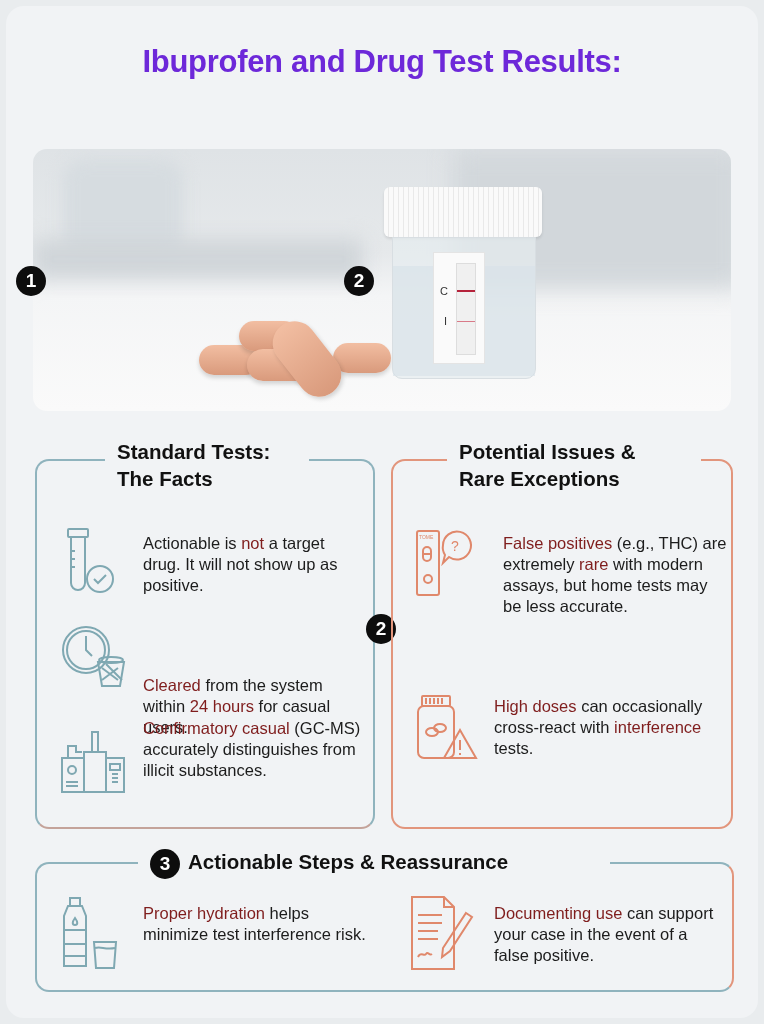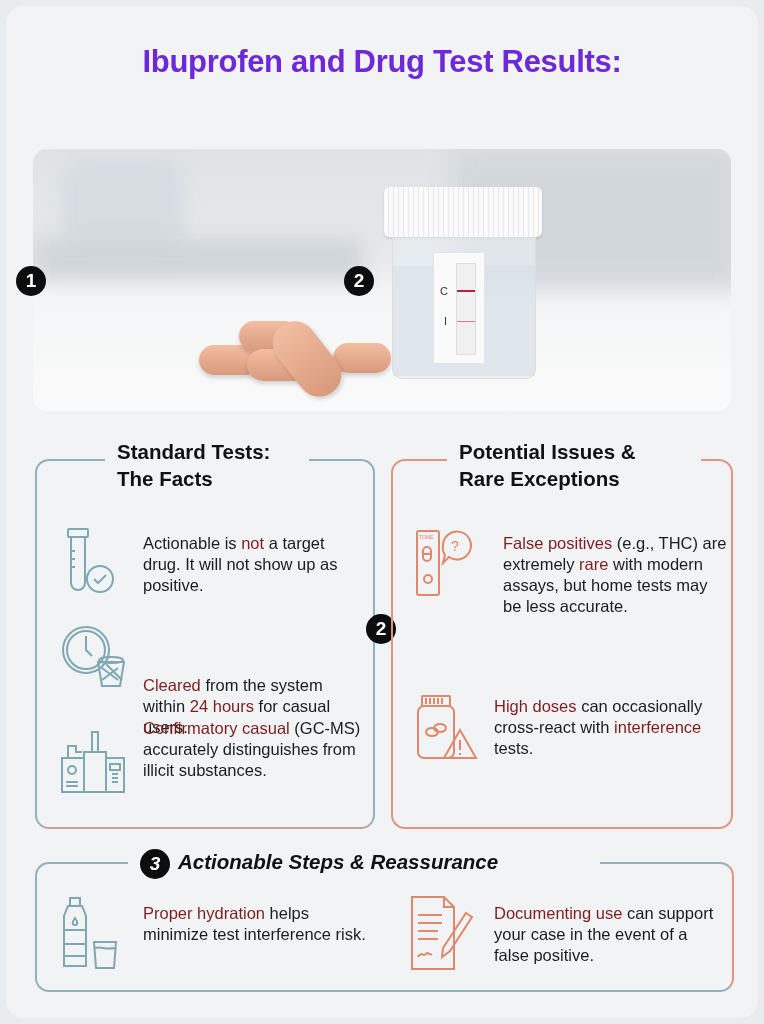--- a/index.html
+++ b/index.html
@@ -141,21 +141,21 @@
     <ellipse cx="16" cy="38" rx="6" ry="4"></ellipse>
     <ellipse cx="24" cy="34" rx="6" ry="4"></ellipse>
     <path d="M44 36l16 28H28z"></path>
     <path d="M44 46v10M44 59v2"></path>
 </svg>
 <div class="item" style="left:494px;top:696px;width:225px;">
   <b>High doses</b><span> can occasionally cross-react with </span><b>interference</b><span> tests.</span>
 </div>
 
 <div class="box box-bottom"></div>
-<div class="box-head" style="left:128px;top:848px;width:448px;text-align:left;font-style:italic;">
+<div class="box-head" style="left:138px;top:848px;width:448px;text-align:left;">
   <span class="badge" style="position:relative;display:inline-block;left:0;top:0;margin-right:8px;vertical-align:middle;">3</span><span>Actionable Steps &amp; Reassurance</span>
 </div>
 
 <svg class="icon" style="left:62px;top:896px;" width="66" height="74" viewBox="0 0 66 74" fill="none" stroke="#7fa8b2" stroke-width="2">
   <rect x="8" y="2" width="10" height="8"></rect>
     <path d="M6 10h14l4 10v50H2V20z"></path>
     <path d="M2 34h22M2 48h22M2 60h22"></path>
     <path d="M13 22c-3 4-3 7 0 7s3-3 0-7z"></path>
     <path d="M32 46h22l-2 26H34z"></path>
     <path d="M33 52c6-2 10 2 20 0"></path>

